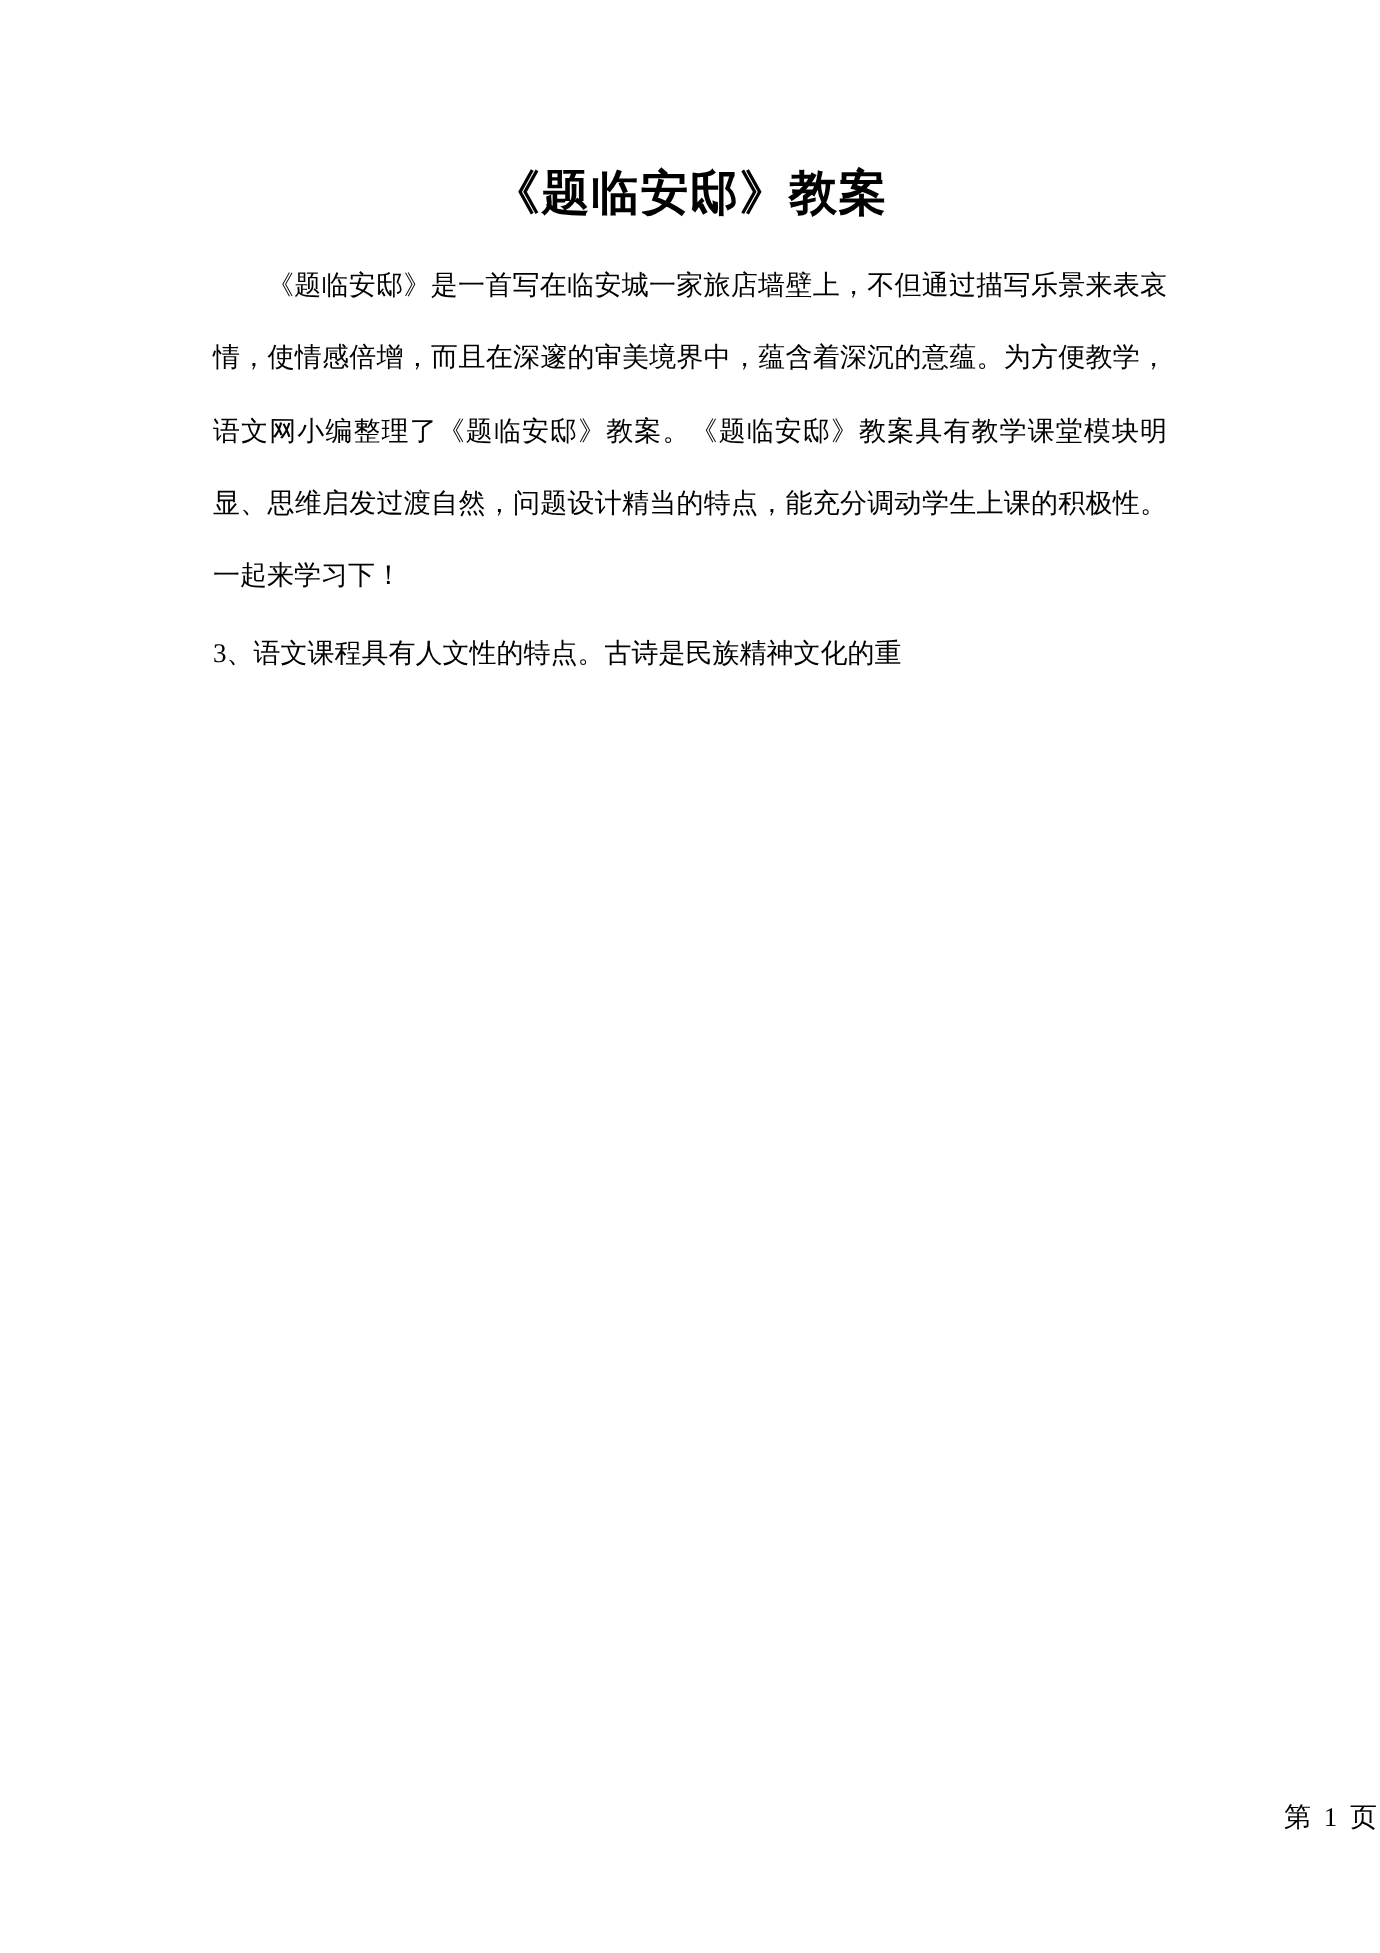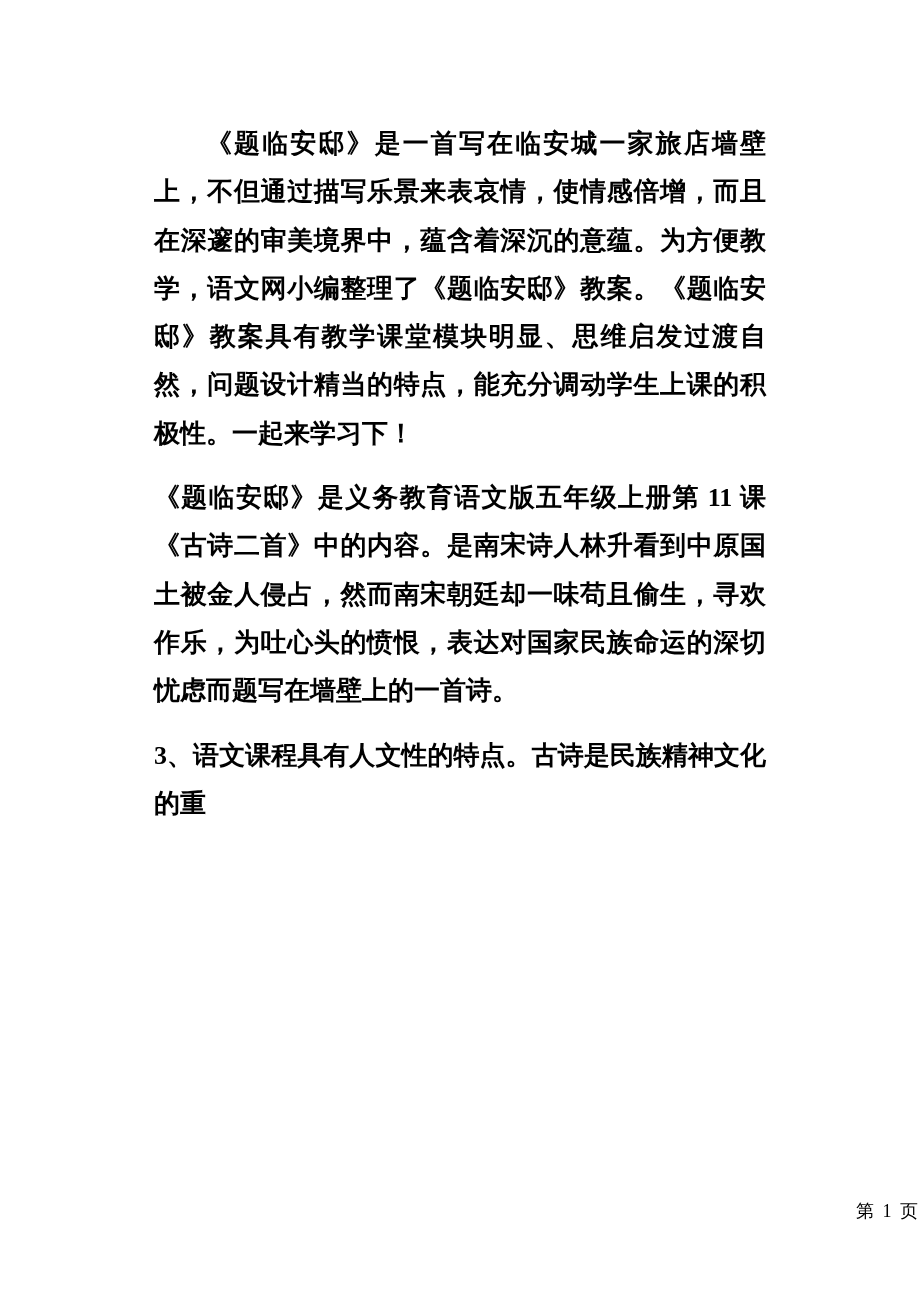--- a/index.html
+++ b/index.html
@@ -24,54 +24,53 @@
   }
   .doc-title {
     margin: 0 0 14px 0;
     font-size: 32px;
     line-height: 48px;
     font-weight: 700;
     text-align: center;
     letter-spacing: 1px;
   }
   .para {
-    margin: 16px;
-    font-size: 26px;
+    margin: 4px;
+    font-size: 18px;
     line-height: 48.3px;
     text-align: justify;
     text-justify: inter-character;
     word-break: break-all;
     overflow-wrap: anywhere;
-    font-weight: bold;
   }
   .para.indent {
     text-indent: 2em;
   }
   .page-footer {
     position: absolute;
     left: 0;
     top: 1196px;
     width: 920px;
     text-align: right;
     font-size: 18px;
     line-height: 30px;
     letter-spacing: 2px;
   }
 </style>
 </head>
 <body>
 
 <div class="page">
   <div class="content">
+    <h1 class="doc-title">《题临安邸》教案</h1>
 
     <p class="para indent">《题临安邸》是一首写在临安城一家旅店墙壁上，不但通过描写乐景来表哀情，使情感倍增，而且在深邃的审美境界中，蕴含着深沉的意蕴。为方便教学，语文网小编整理了《题临安邸》教案。《题临安邸》教案具有教学课堂模块明显、思维启发过渡自然，问题设计精当的特点，能充分调动学生上课的积极性。一起来学习下！</p>
 
 
 
-    <p class="para">《题临安邸》是义务教育语文版五年级上册第 11 课《古诗二首》中的内容。是南宋诗人林升看到中原国土被金人侵占，然而南宋朝廷却一味苟且偷生，寻欢作乐，为吐心头的愤恨，表达对国家民族命运的深切忧虑而题写在墙壁上的一首诗。</p>
 
 
 
 
     <p class="para">3、语文课程具有人文性的特点。古诗是民族精神文化的重</p>
   </div>
 
   <div class="page-footer">第 1 页</div>
 </div>
 

